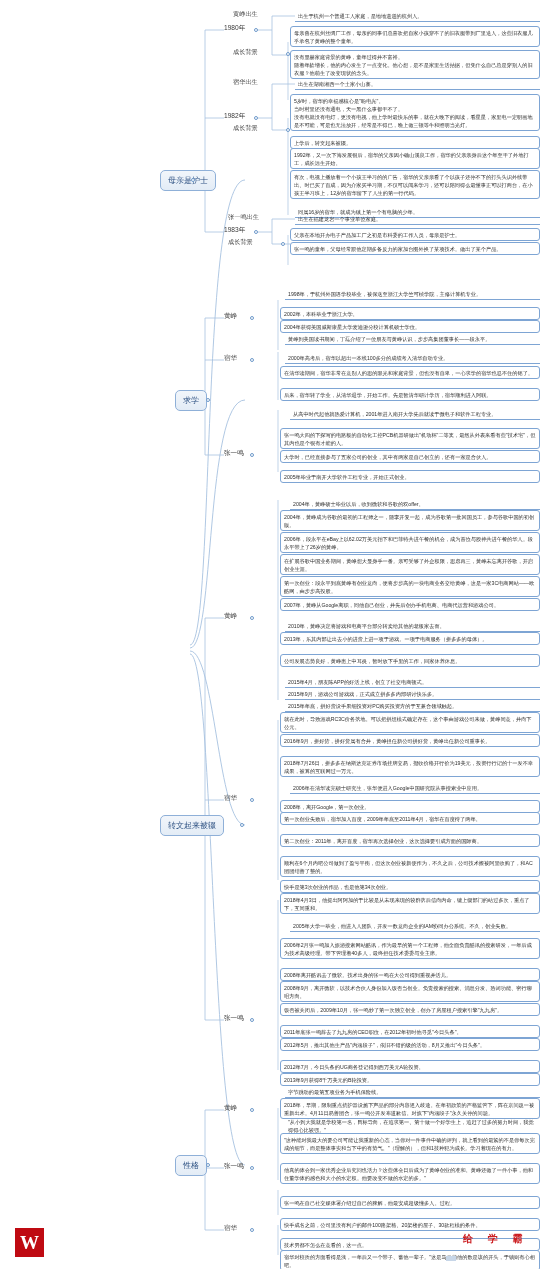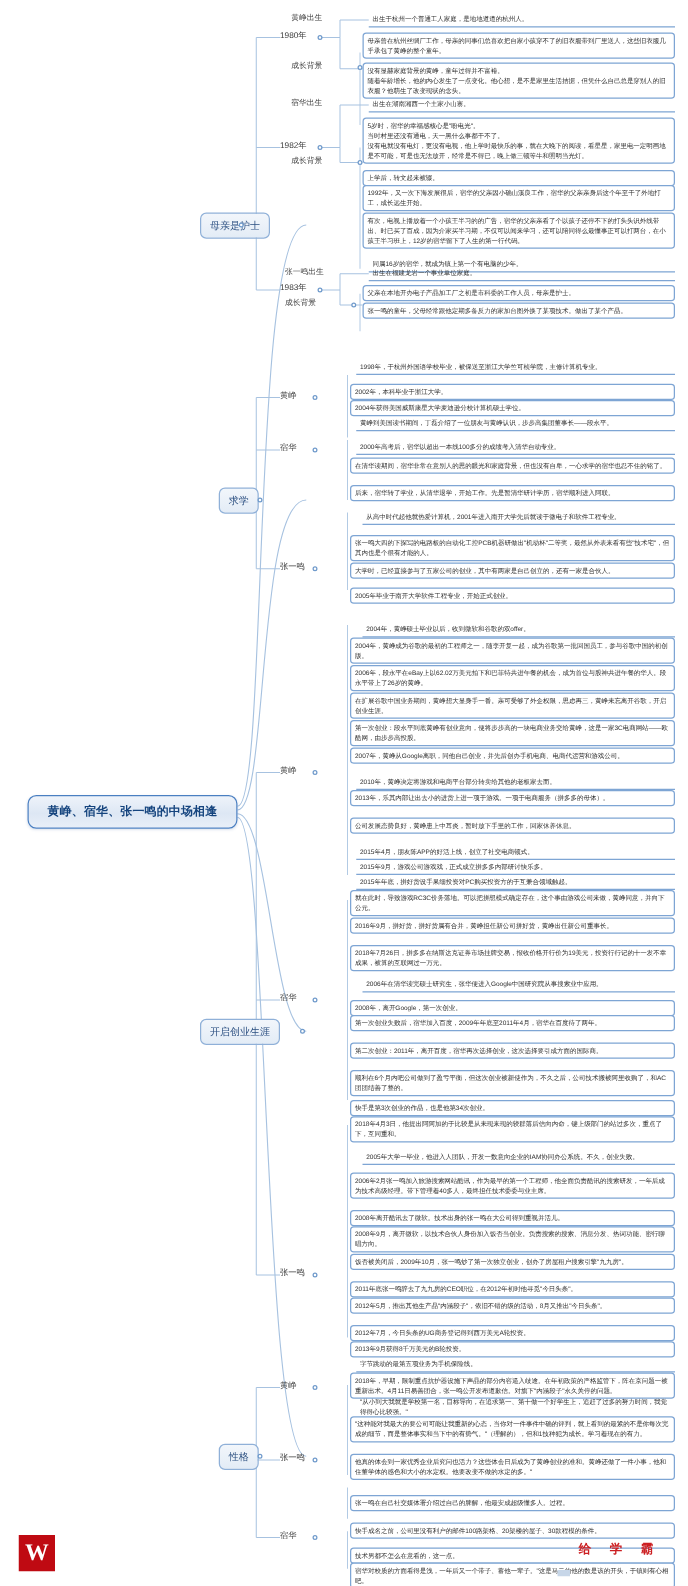--- a/index.html
+++ b/index.html
@@ -186,25 +186,24 @@
       <path d="M278 410 L278 472"></path>
       <path d="M278 500 L278 700"></path>
       <path d="M278 720 L278 880"></path>
       <path d="M278 900 L278 1070"></path>
       <path d="M278 1108 L278 1180"></path>
       <path d="M278 1190 L278 1215"></path>
       <path d="M278 1225 L278 1255"></path>
     </g>
   </svg>
 
-  <div class="root-node">黄峥、宿华、张一鸣的中场相逢</div>
 
   <div class="l1-node" style="left:160px; top:170px;">母亲是护士</div>
   <div class="l1-node" style="left:175px; top:390px;">求学</div>
-  <div class="l1-node" style="left:160px; top:815px;">开启创业生涯</div>
+  <div class="l1-node" style="left:160px; top:815px;">转文起来被辍</div>
   <div class="l1-node" style="left:175px; top:1155px;">性格</div>
 
   <div class="bullet" style="left:191px; top:178px;"></div>
   <div class="bullet" style="left:206px; top:398px;"></div>
   <div class="bullet" style="left:240px; top:823px;"></div>
   <div class="bullet" style="left:206px; top:1163px;"></div>
 
   <div class="l2-node year" style="left:224px; top:24px;">1980年</div>
   <div class="l2-node year" style="left:224px; top:112px;">1982年</div>
   <div class="l2-node year" style="left:224px; top:226px;">1983年</div>

